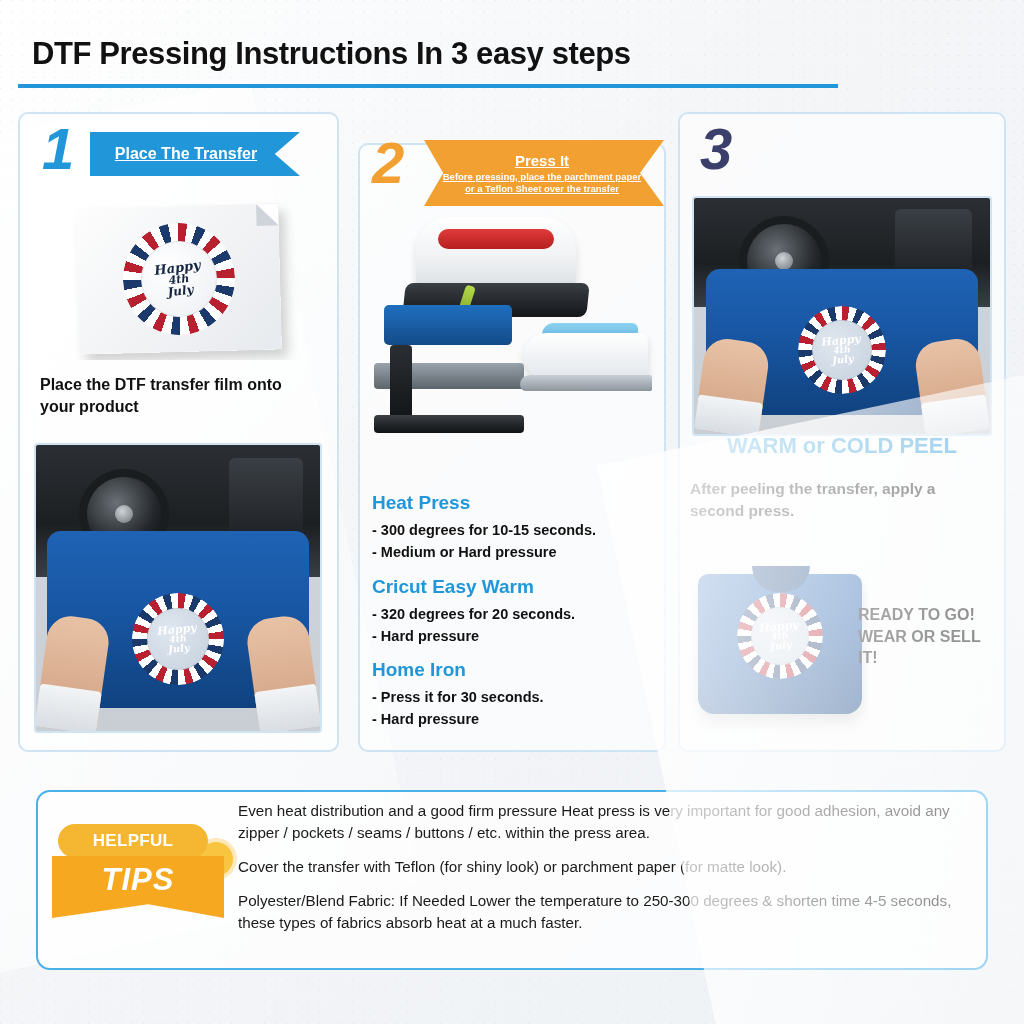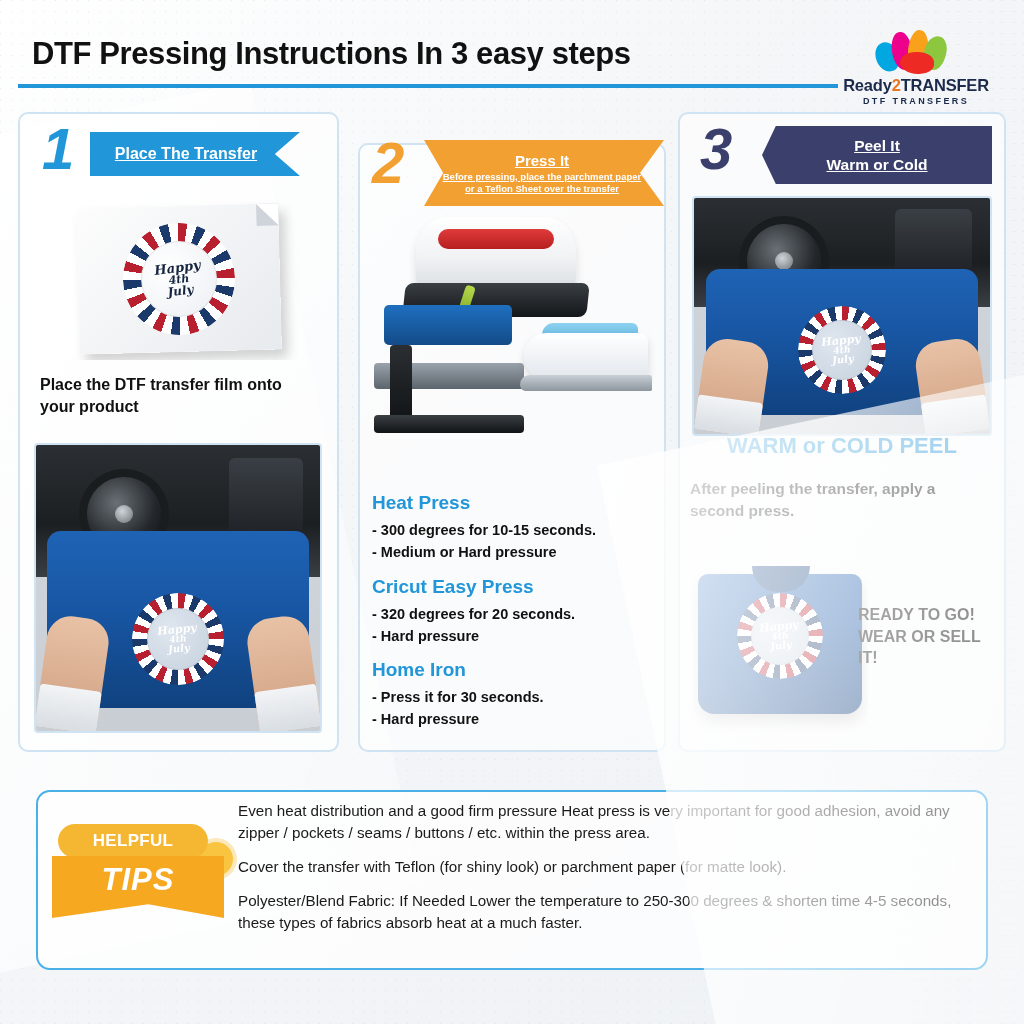--- a/index.html
+++ b/index.html
@@ -371,33 +371,20 @@
 </style>
 </head>
 <body>
 
 <div class="page">
   <div class="dotfade"></div>
 
   <div class="header">
     <div class="title">DTF Pressing Instructions In 3 easy steps</div>
     <div class="title-rule"></div>
-    <div class="logo">
-      <div class="logo-splash">
-        <i class="s1"></i>
-          <i class="s2"></i>
-          <i class="s3"></i>
-          <i class="s4"></i>
-          <i class="s5"></i>
-      </div>
-      <div class="logo-word">
-        <span>Ready</span><span class="accent">2</span><span>TRANSFER</span>
-      </div>
-      <div class="logo-sub">DTF TRANSFERS</div>
-    </div>
   </div>
 
   <div class="panel" id="panel1"></div>
   <div class="panel" id="panel2"></div>
   <div class="panel" id="panel3"></div>
 
   <div class="banner" id="banner1">
     <span class="num">1</span>
     <div class="ribbon" id="r1">Place The Transfer</div>
   </div>
@@ -470,36 +457,32 @@
         <div class="sole"></div>
     </div>
   </div>
 
   <div class="spec" id="spec1">
     <h3>Heat Press</h3>
     <p>- 300 degrees for 10-15 seconds.</p>
     <p>- Medium or Hard pressure</p>
   </div>
   <div class="spec" id="spec2">
-    <h3>Cricut Easy Press</h3>
+    <h3>Cricut Easy Warm</h3>
     <p>- 320 degrees for 20 seconds.</p>
     <p>- Hard pressure</p>
   </div>
   <div class="spec" id="spec3">
     <h3>Home Iron</h3>
     <p>- Press it for 30 seconds.</p>
     <p>- Hard pressure</p>
   </div>
 
   <div class="banner" id="banner3">
     <span class="num">3</span>
-    <div class="ribbon" id="r3">
-      <div>Peel It</div>
-      <div>Warm or Cold</div>
-    </div>
   </div>
 
   <div class="photo bordered" id="press3">
     <div class="pressphoto">
       <div class="machine">
         <div class="knob"></div>
         <div class="arm"></div>
       </div>
       <div class="shirt">
         <div class="art on-dark" style="left:50%; top:24%; transform:translateX(-50%); width:118px; height:92px;">

